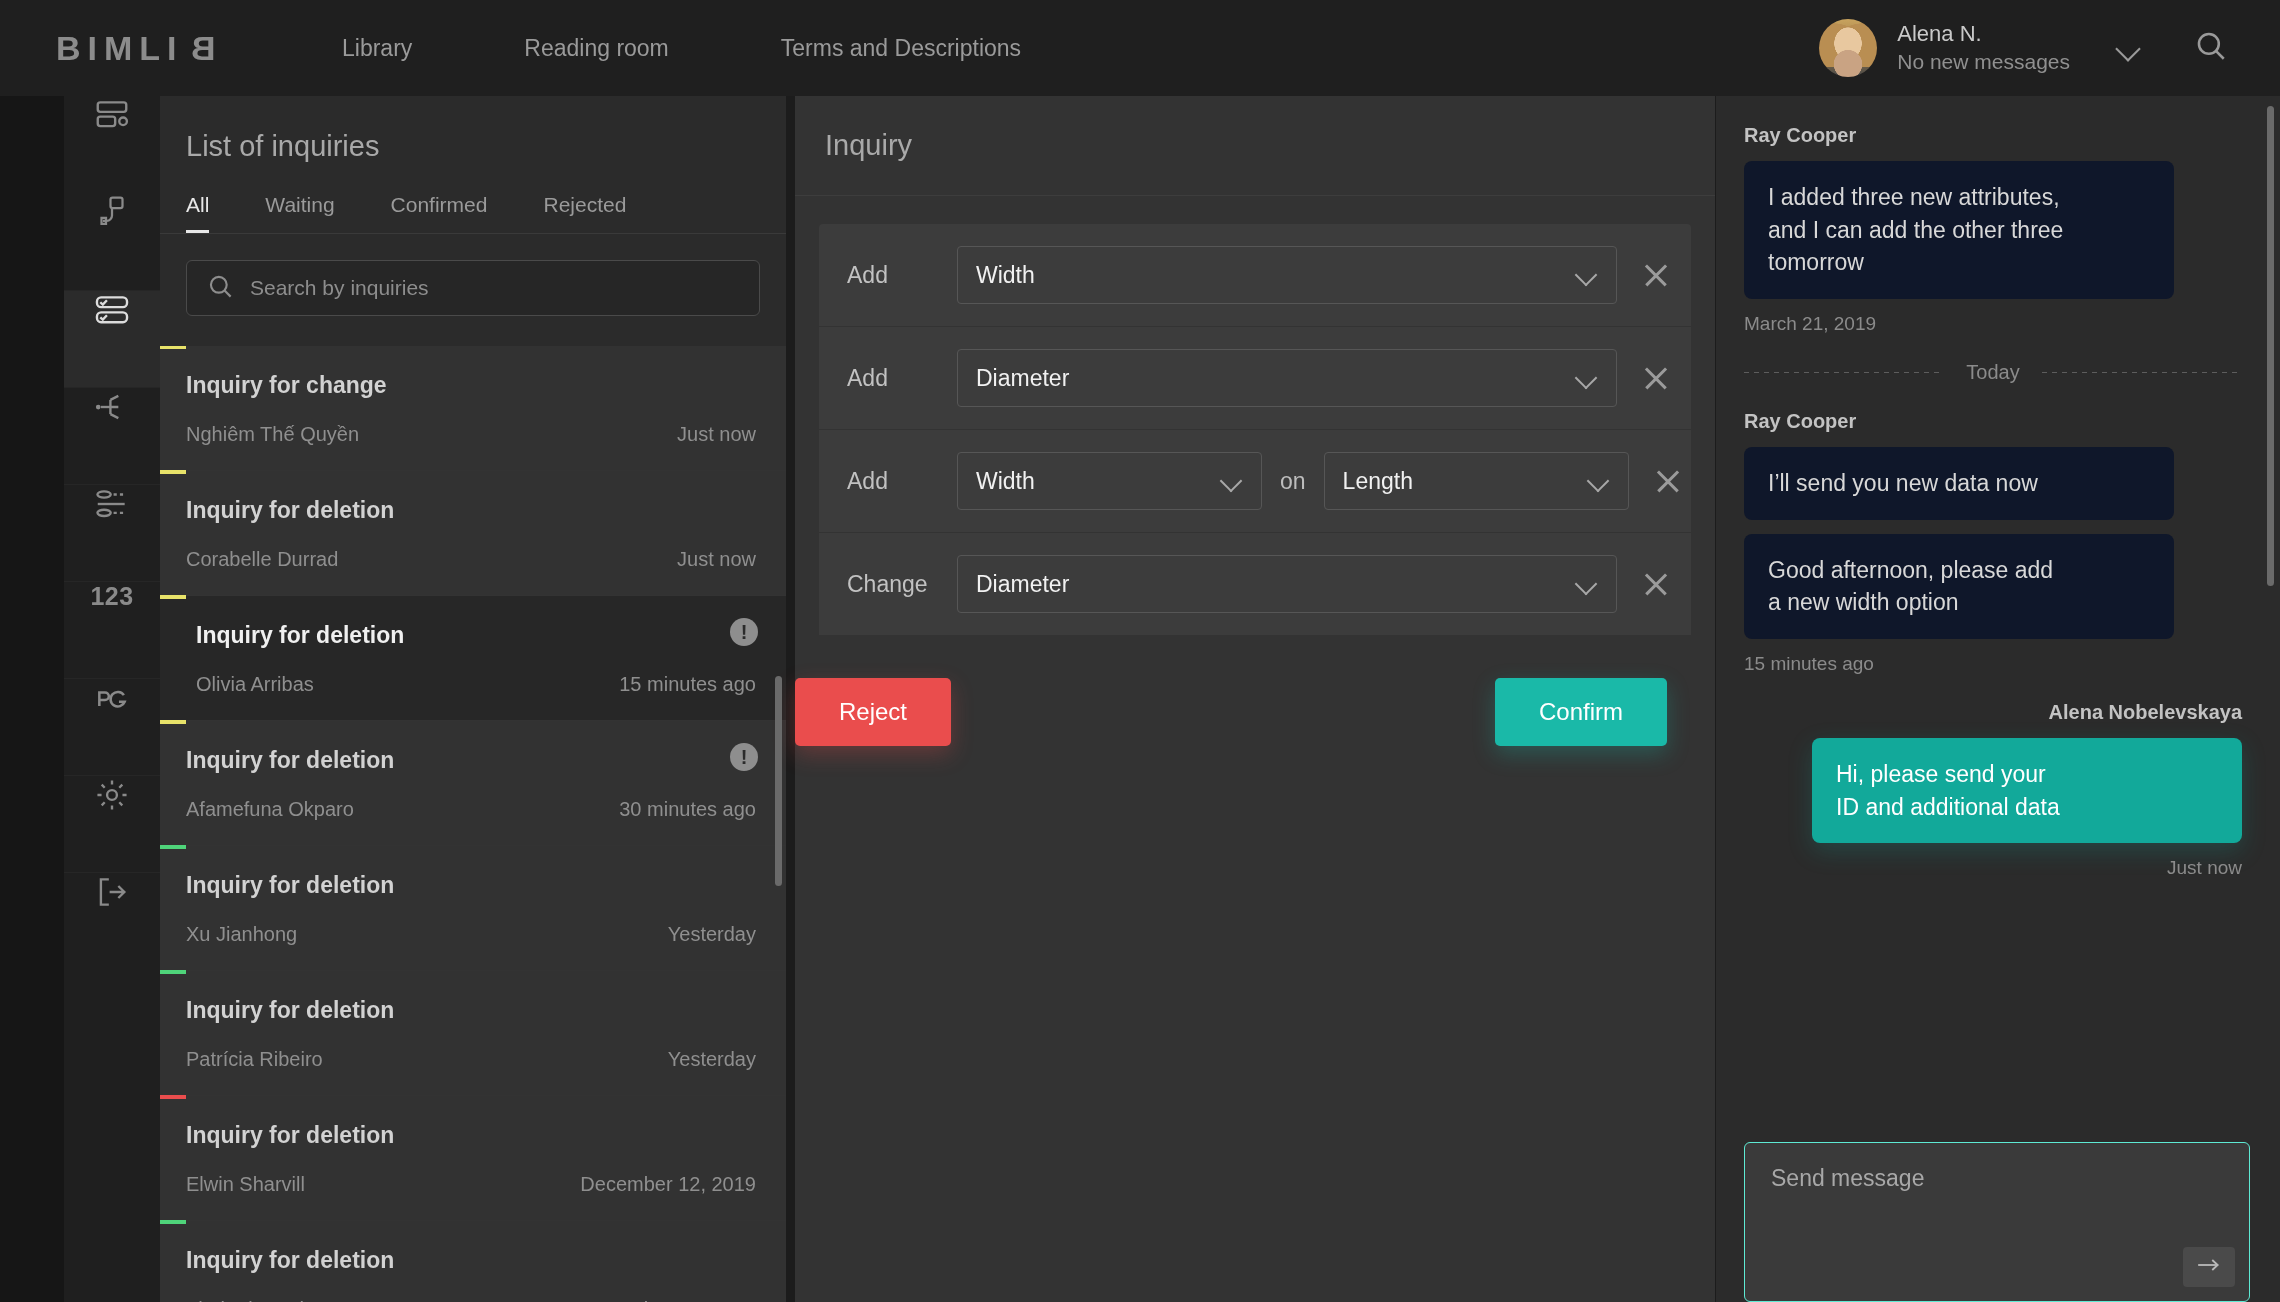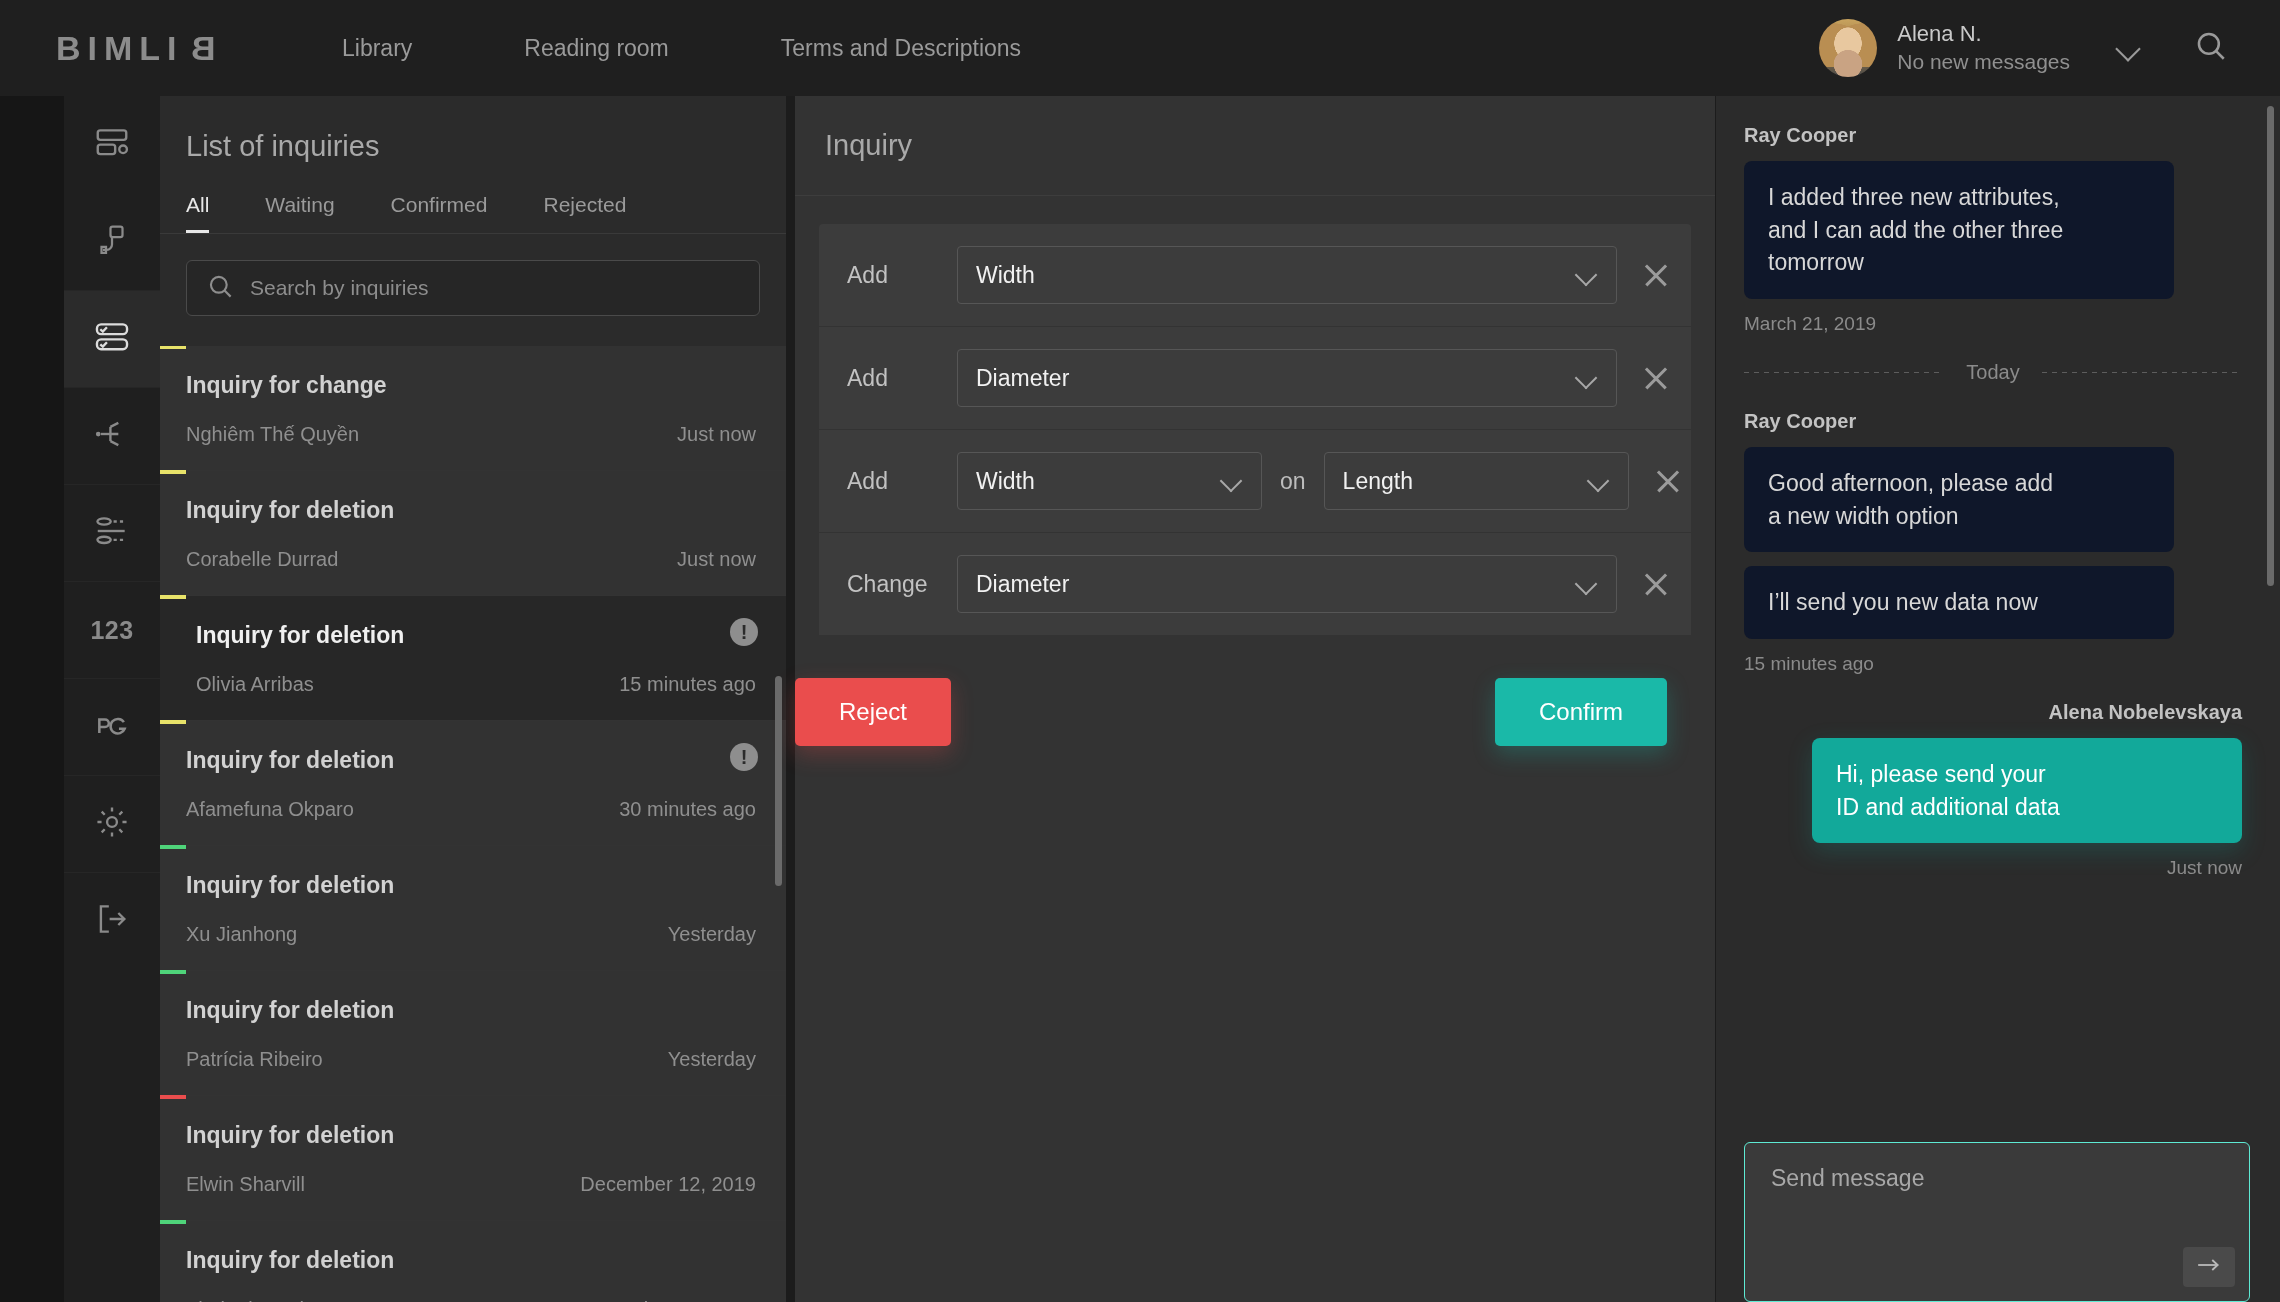--- a/index.html
+++ b/index.html
@@ -62,21 +62,21 @@
     position: absolute; left: 0; top: 96px; bottom: 0; width: 64px;
     background: #161616;
   }
   .rail-col {
     position: absolute; left: 64px; top: 96px; bottom: 0; width: 96px;
     background: #1f1f1f;
     display: flex; flex-direction: column; align-items: center;
   }
   .rail-btn {
     width: 96px; height: 97px;
-    display: flex; align-items: center; justify-content: center;
+    display: flex; justify-content: center;
     cursor: pointer; color: #8a8a8a;
   }
   .rail-btn.active { background: #2b2b2b; }
   .rail-btn.sep-top { border-top: 1px solid #262626; }
   .rail-num { font-size: 25px; font-weight: 700; color: #8a8a8a; letter-spacing: .5px; }
 
   
   .list-panel {
     position: absolute; left: 160px; top: 96px; bottom: 0; width: 626px;
     background: #2b2b2b; display: flex; flex-direction: column;
@@ -515,23 +515,23 @@
 tomorrow</div>
       <div class="c-time">March 21, 2019</div>
 
       <div class="divider">
         <span class="line"></span>
         <span>Today</span>
         <span class="line"></span>
       </div>
 
       <div class="c-author">Ray Cooper</div>
+      <div class="bubble">I’ll send you new data now</div>
       <div class="bubble">Good afternoon, please add
 a new width option</div>
-      <div class="bubble">I’ll send you new data now</div>
       <div class="c-time">15 minutes ago</div>
 
       <div class="c-author right">Alena Nobelevskaya</div>
       <div class="bubble me">Hi, please send your
 ID and additional data</div>
       <div class="c-time right">Just now</div>
 
       <div class="thread-scrollbar"></div>
     </div>
 

